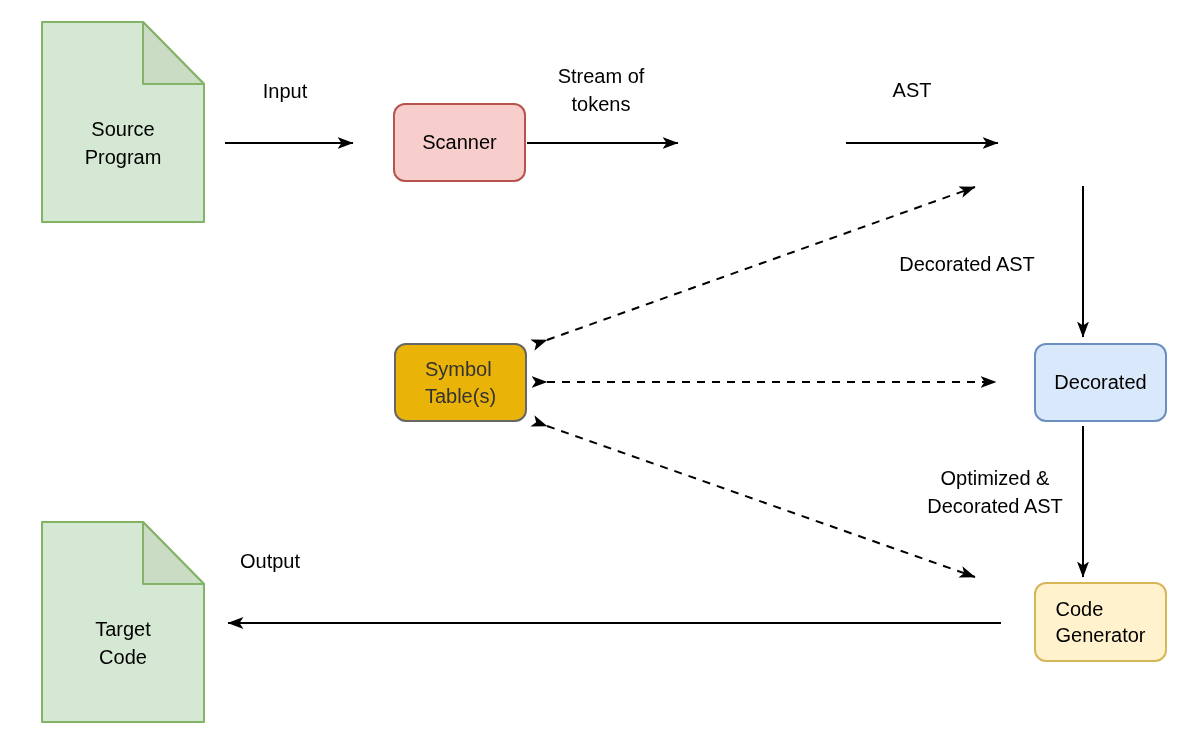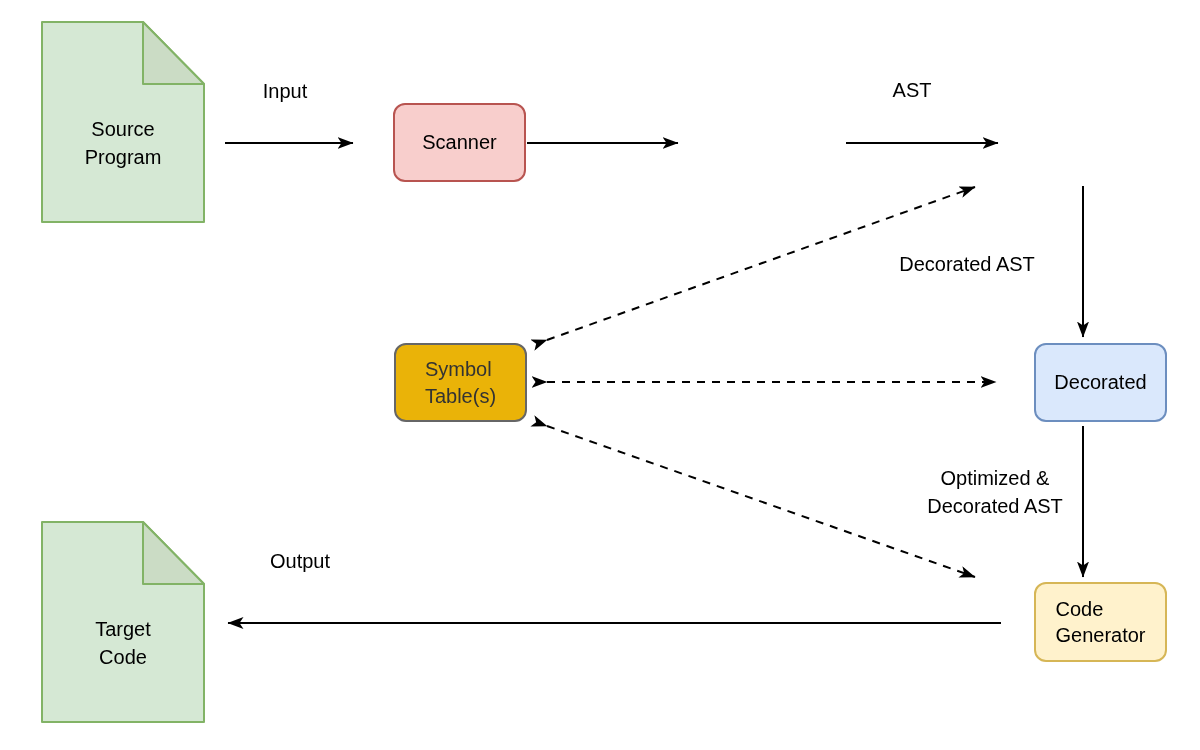--- a/index.html
+++ b/index.html
@@ -97,19 +97,21 @@
 Code</div>
 
   <div class="node node-red" style="left:362px; top:103px;">Scanner</div>
   <div class="node node-gray" style="left:363px; top:343px;">Symbol
 Table(s)</div>
   <div class="node node-blue" style="left:1003px; top:343px;">Decorated</div>
   <div class="node node-yellow" style="left:1003px; top:582px; height:80px;">Code
 Generator</div>
 
   <div class="edge-label" style="left:285px; top:92px;">Input</div>
+  <div class="edge-label" style="left:601px; top:91px;">Stream of
+tokens</div>
   <div class="edge-label" style="left:912px; top:91px;">AST</div>
   <div class="edge-label" style="left:967px; top:265px;">Decorated AST</div>
   <div class="edge-label" style="left:967px; top:493px;margin-left:28px;">Optimized &amp;
 Decorated AST</div>
-  <div class="edge-label" style="left:300px; top:562px;">Output</div>
+  <div class="edge-label" style="left:270px; top:562px;">Output</div>
 
 </div>
 
 </body></html>

